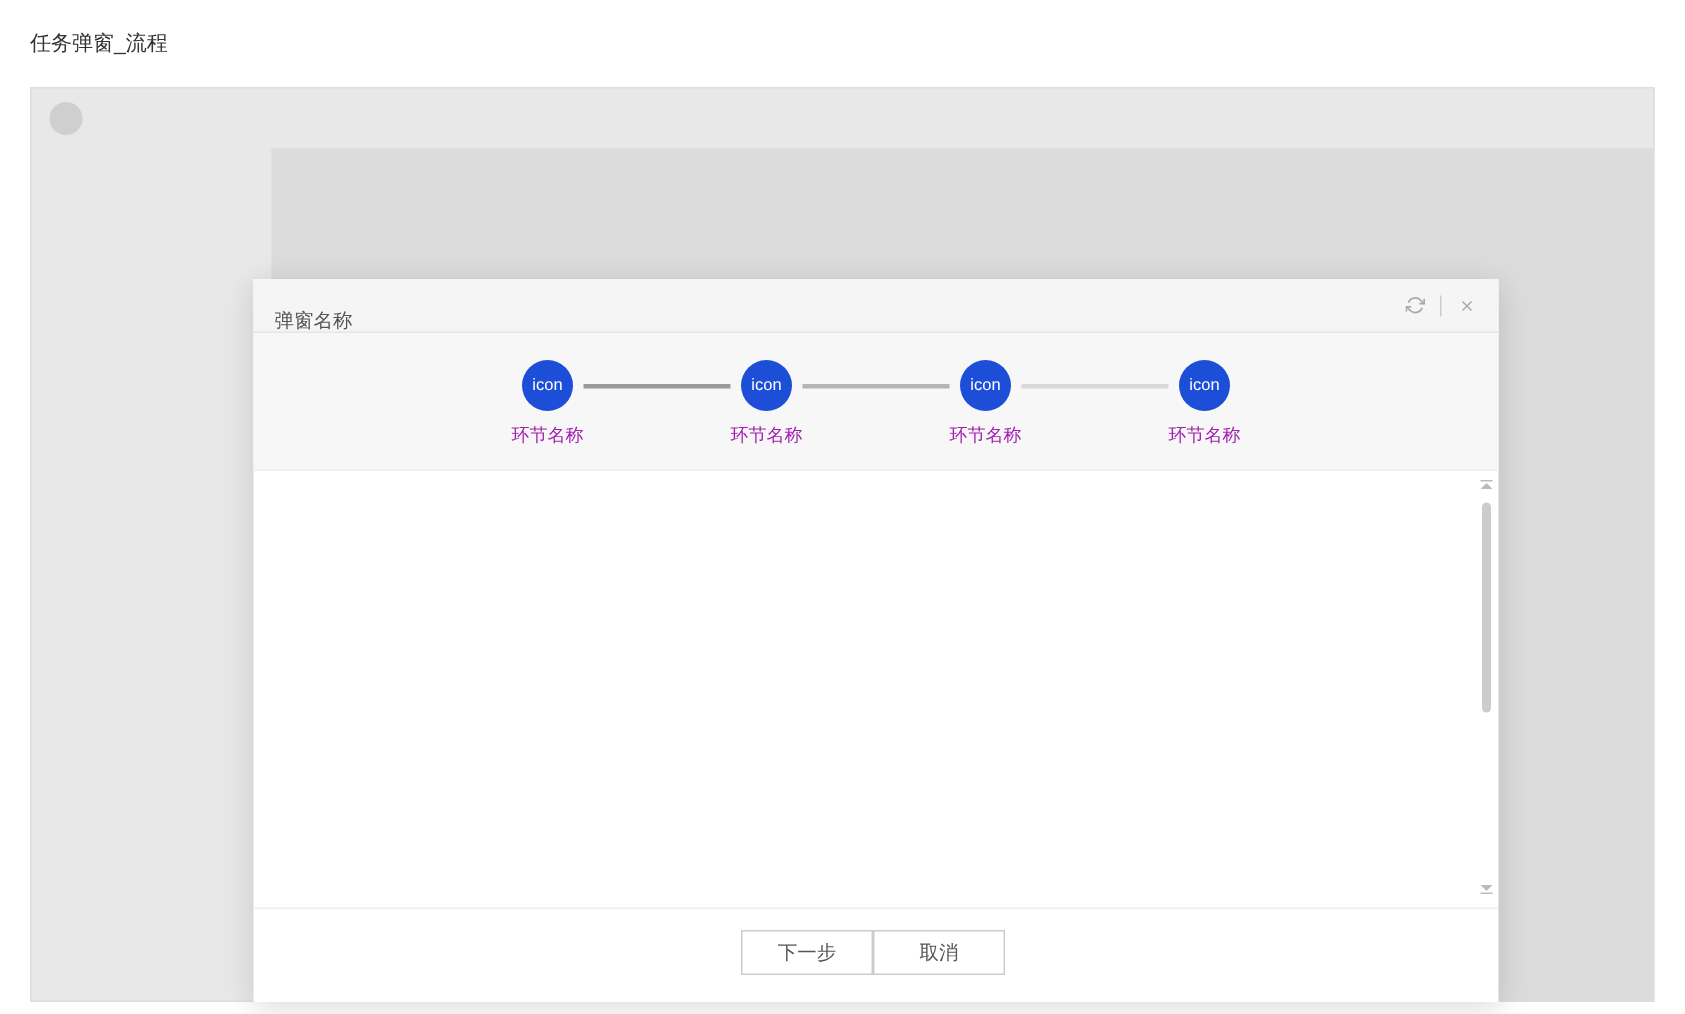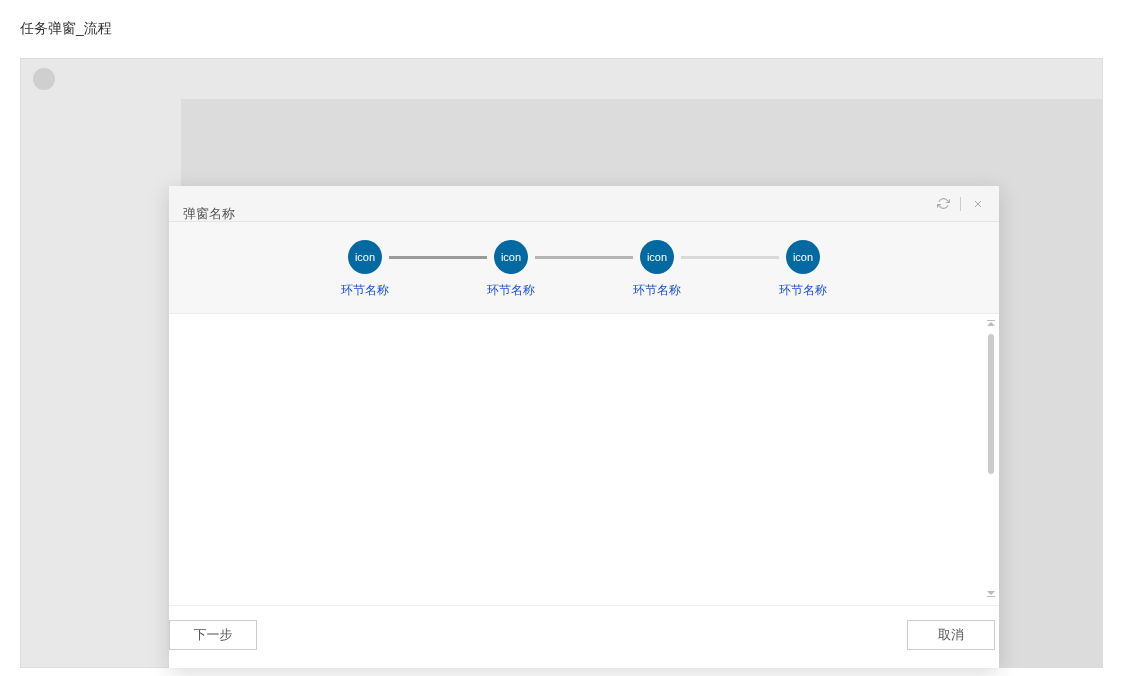--- a/index.html
+++ b/index.html
@@ -109,32 +109,32 @@
   .step {
     display: flex;
     flex-direction: column;
     align-items: center;
     position: relative;
   }
   .step-circle {
     width: 34px;
     height: 34px;
     border-radius: 50%;
-    background: #0369a1;
+    background: #1d4ed8;
     display: flex;
     align-items: center;
     justify-content: center;
     color: #fff;
     font-size: 11px;
     z-index: 2;
   }
   .step-label {
     margin-top: 8px;
     font-size: 12px;
-    color: #1d4ed8;
+    color: #a21caf;
   }
   .step-connector {
     width: 98px;
     height: 3px;
     margin-top: 16px;
   }
   .connector-dark { background: #9a9a9a; }
   .connector-mid { background: #b5b5b5; }
   .connector-light { background: #d9d9d9; }
 
@@ -167,21 +167,21 @@
     border-radius: 3px;
     margin-top: 4px;
     align-self: center;
   }
   .scroll-spacer { flex: 1; }
 
   
   .modal-footer {
     padding: 14px 4px 18px 0;
     display: flex;
-    justify-content: space-between;
+    justify-content: center;
   }
   .btn {
     min-width: 88px;
     height: 30px;
     border: 1px solid #ccc;
     background: #fff;
     font-size: 13px;
     color: #555;
     cursor: pointer;
     display: flex;

